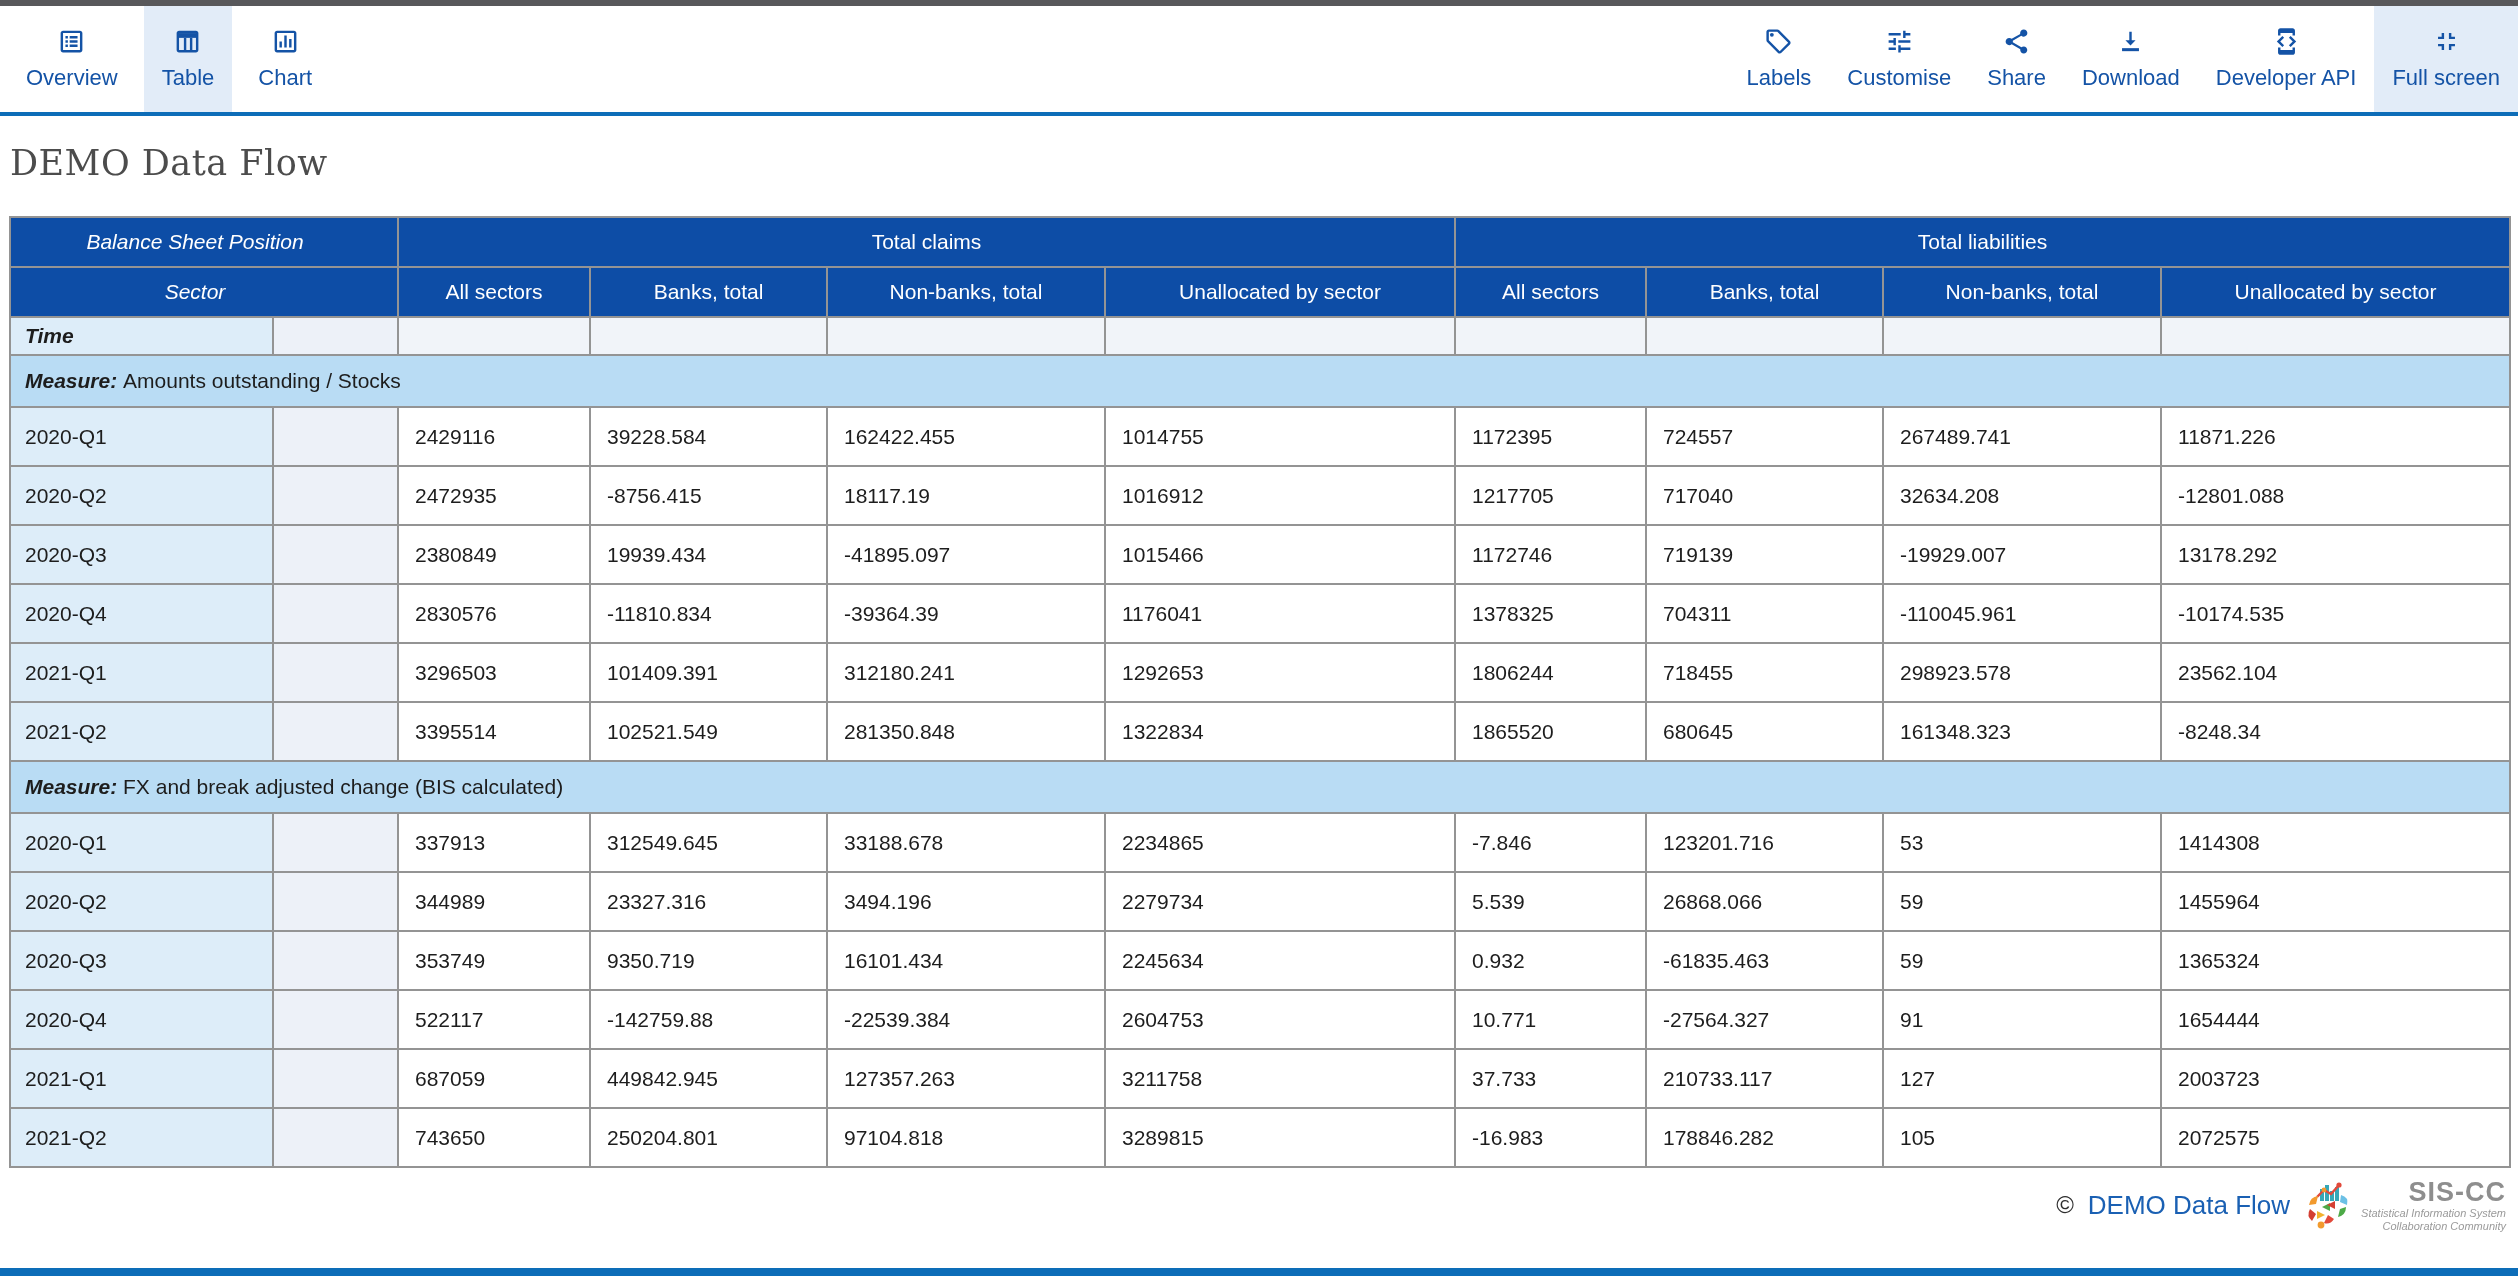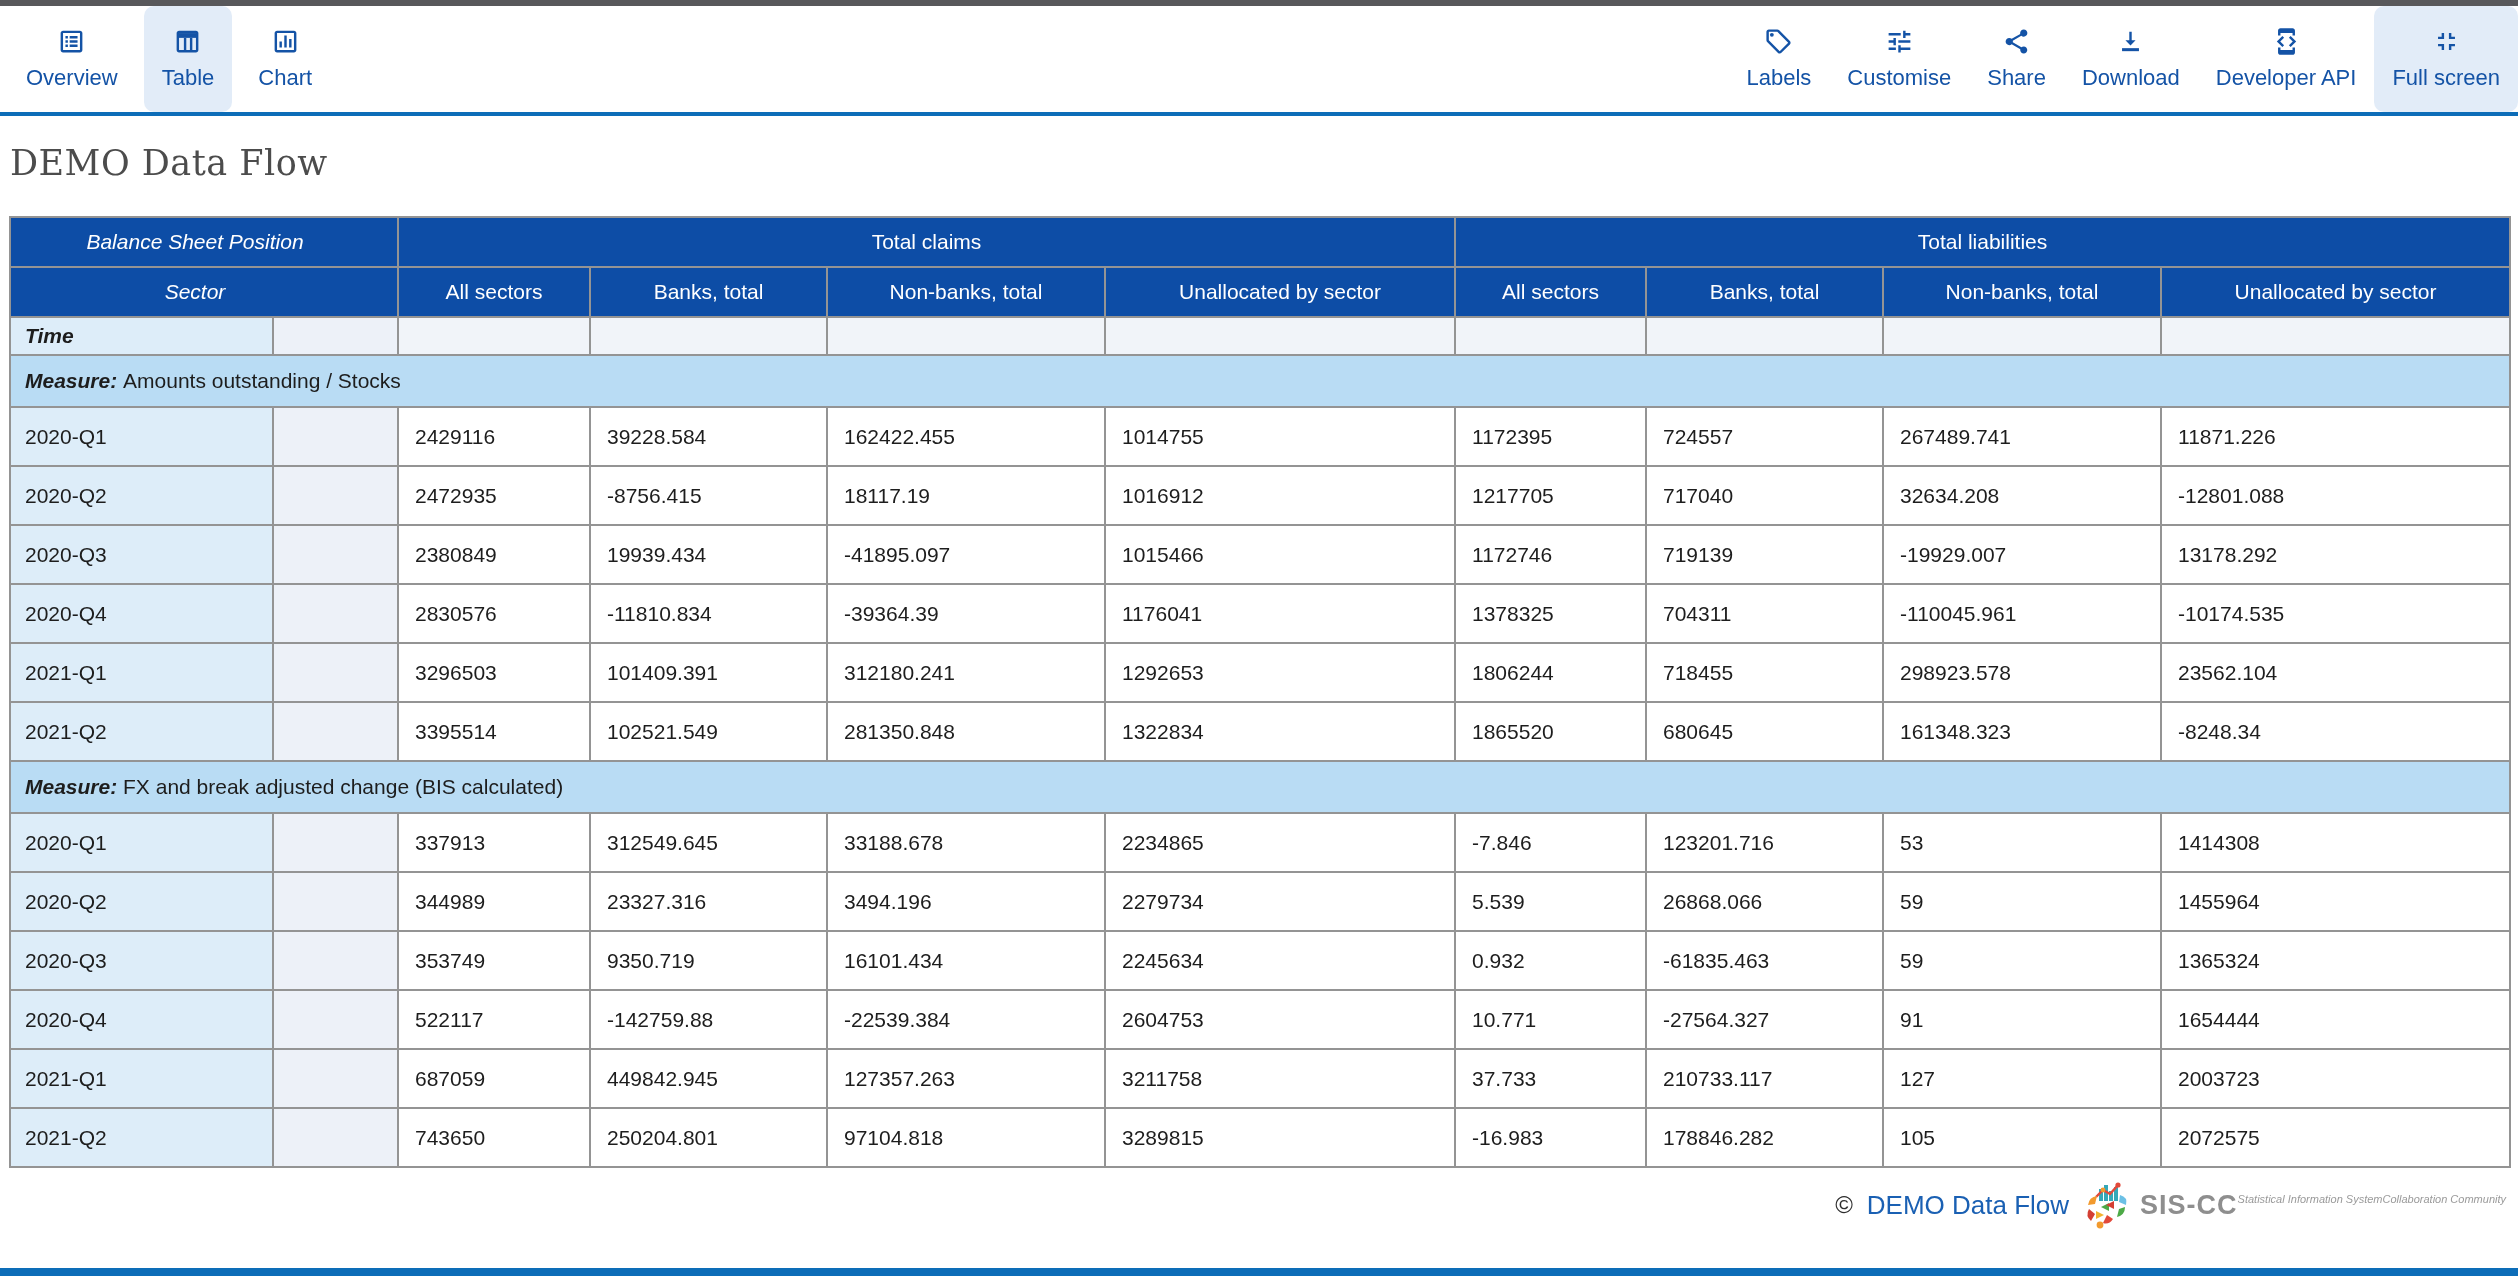--- a/index.html
+++ b/index.html
@@ -30,21 +30,21 @@
     gap: 9px;
     padding: 10px 18px;
     border: none; background: transparent;
     color: #1453a6;
     font-family: inherit;
     font-size: 22px;
     border-radius: 10px;
     cursor: pointer;
     white-space: nowrap;
   }
-  .tool-btn.active { background: #e2ecf8; border-radius: 10px; }
+  .tool-btn.active { background: #e2ecf8; border-radius: 0; }
   .tool-btn .icn { width: 29px; height: 29px; display: block; }
   .tool-btn svg { width: 29px; height: 29px; fill: #1453a6; display: block; }
   .toolbar-divider { height: 4px; background: #0d6db8; width: 100%; }
 
   
   h1.page-title {
     font-family: "DejaVu Serif", "Liberation Serif", serif;
     font-weight: 400;
     font-size: 35px;
     color: #4c4c4c;
@@ -115,21 +115,21 @@
     padding-right: 12px;
   }
   .footer .copy { font-size: 24px; color: #2d2d2d; }
   .footer a.flow-link {
     font-size: 26px;
     color: #1a60b3;
     text-decoration: none;
   }
   .siscc-logo { display: flex; align-items: center; gap: 5px; }
   .siscc-mark { width: 52px; height: 48px; }
-  .siscc-text-block { display: flex; flex-direction: row; line-height: 1; }
+  .siscc-text-block { display: flex; flex-direction: column; line-height: 1; text-align: right; }
   .siscc-name {
     font-size: 27px; font-weight: 700; color: #8e8e8e; letter-spacing: 1px;
     font-family: "Liberation Sans", sans-serif;
   }
   .siscc-tag { font-size: 11px; color: #9a9a9a; font-style: italic; margin-top: 2px; }
   .bottom-bar {
     position: absolute; left: 0; right: 0; bottom: 2px;
     height: 8px; background: #0d6db8;
   }
 </style>

